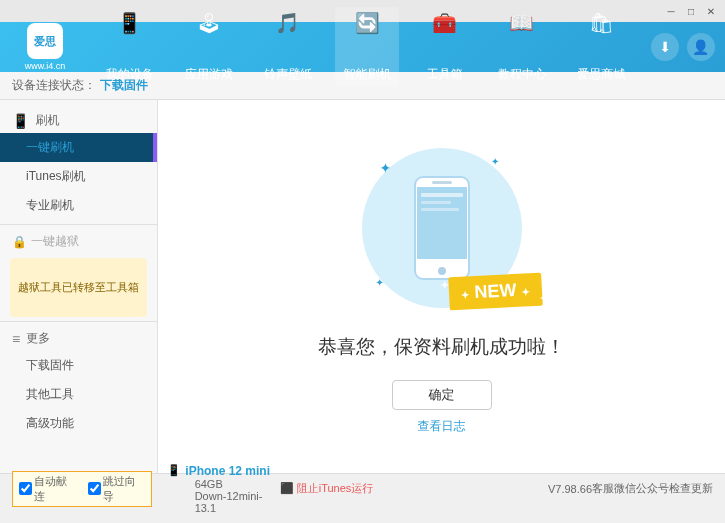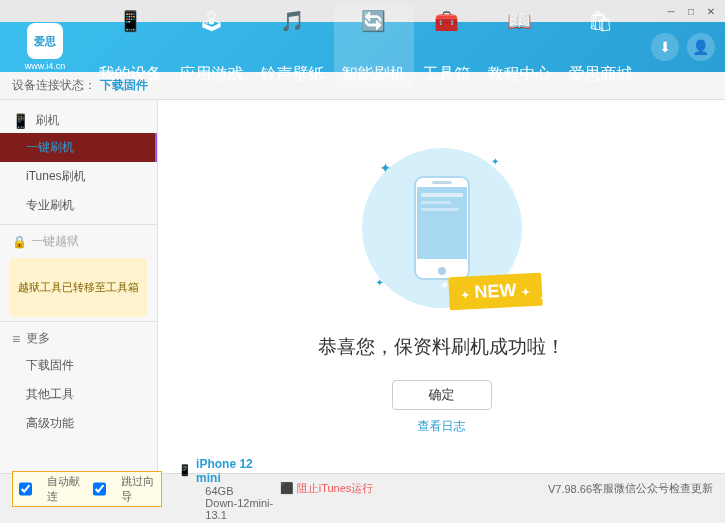--- a/index.html
+++ b/index.html
@@ -51,21 +51,21 @@
       align-items: center;
       justify-content: space-around;
     }
     .nav-item {
       display: flex; flex-direction: column; align-items: center; justify-content: center;
       color: white; cursor: pointer; padding: 4px 8px;
       min-width: 60px;
     }
     .nav-item.active { background: rgba(255,255,255,0.2); border-radius: 4px; }
     .nav-icon { font-size: 20px; margin-bottom: 2px; }
-    .nav-label { font-size: 16px; margin-top: 29px; }
+    .nav-label { font-size: 12px; margin-top: 29px; }
 
     .header-actions {
       display: flex; align-items: center; padding: 0 10px; gap: 8px;
     }
     .header-action-btn {
       width: 28px; height: 28px;
       border-radius: 50%;
       background: rgba(255,255,255,0.2);
       display: flex; align-items: center; justify-content: center;
       color: white; cursor: pointer; font-size: 14px;
@@ -102,23 +102,23 @@
       padding: 4px 12px;
       font-size: 12px; color: #666;
     }
     .sidebar-section-icon { margin-right: 6px; font-size: 14px; color: #888; }
     .sidebar-item {
       padding: 6px 12px 6px 26px;
       font-size: 12px; color: #555;
       cursor: pointer;
     }
     .sidebar-item.active {
-      background: #7f1d1d;
+      background: #0c4a6e;
       color: #2a9fd6;
-      border-right: 2px solid #8b5cf6;
+      border-right: 4px solid #8b5cf6;
     }
     .sidebar-divider { height: 1px; background: #e0e0e0; margin: 4px 0; }
     .sidebar-locked {
       padding: 4px 12px;
       display: flex; align-items: center;
       color: #aaa; font-size: 12px;
     }
     .sidebar-locked-icon { margin-right: 4px; font-size: 12px; }
     .sidebar-notice {
       margin: 4px 10px;
@@ -204,21 +204,21 @@
       height: 30px;
       background: #f0f0f0;
       border-top: 1px solid #ddd;
       display: flex; align-items: center;
       padding: 0 12px;
       font-size: 11px; color: #666;
       position: relative;
     }
     .footer-left { display: flex; align-items: center; gap: 8px; flex: 1; }
     .footer-checkbox-group { display: flex; align-items: center; gap: 12px; }
-    .footer-checkbox { display: flex; gap: 15px; }
+    .footer-checkbox { display: flex; align-items: center; gap: 2px; }
     .footer-checkbox input { cursor: pointer; }
     .footer-device { margin-left: 8px; }
     .device-name { color: #2a9fd6; font-weight: bold; font-size: 12px; }
     .device-info { color: #666; font-size: 11px; margin-left: 27px; }
     .footer-center { flex: 1; }
     .footer-right { display: flex; align-items: center; }
     .footer-version { color: #666; }
     .footer-link { color: #666; cursor: pointer; }
     .footer-stop { display: flex; align-items: center; gap: 3px; color: #e55; font-size: 11px; }
     .footer-stop-icon { color: #e55; }

